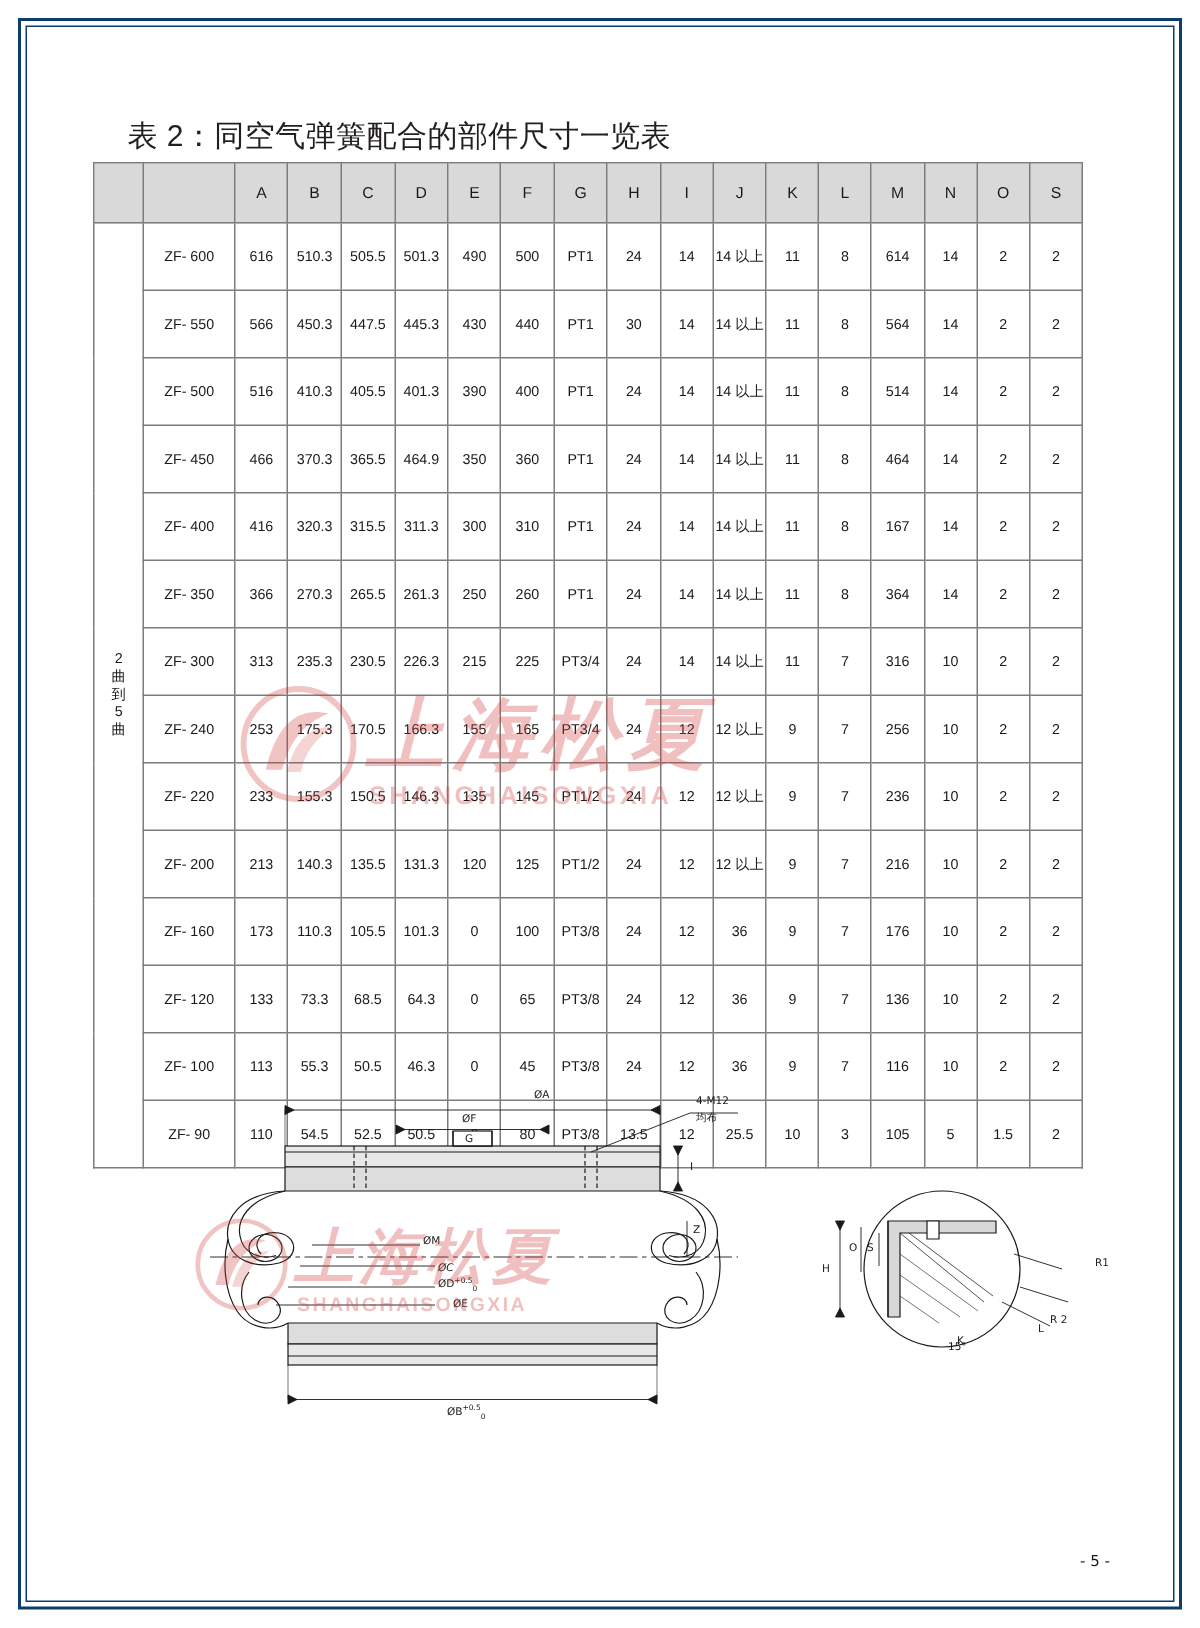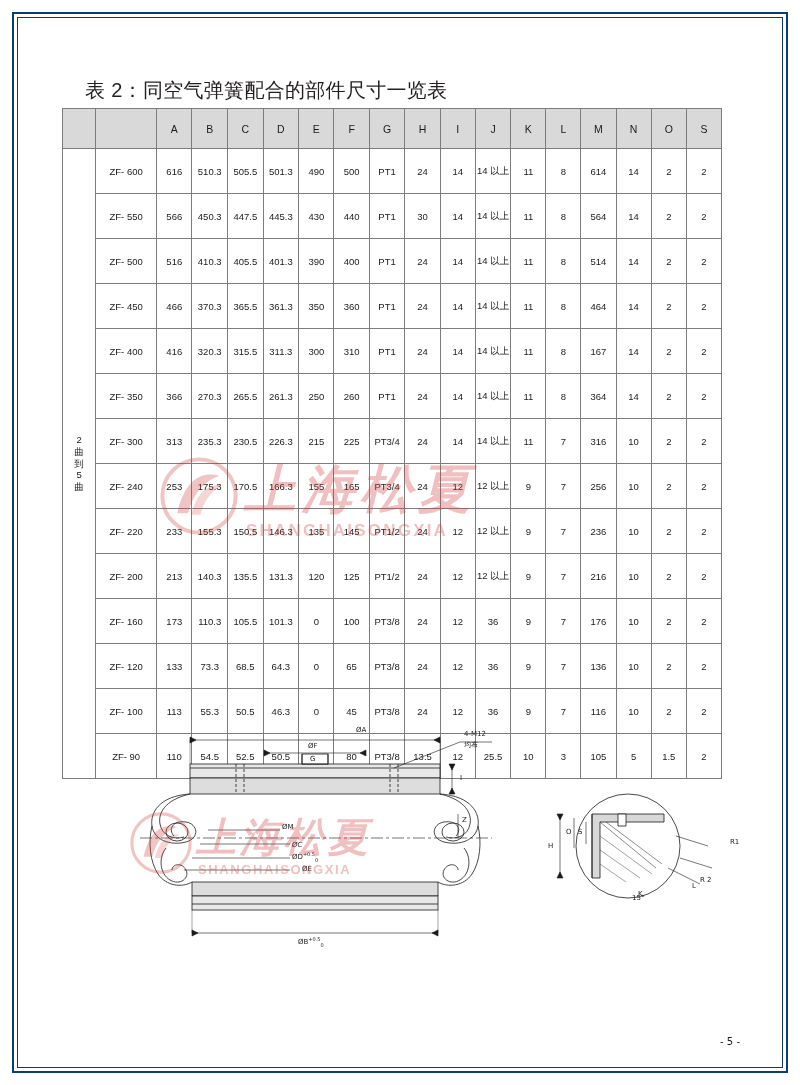--- a/index.html
+++ b/index.html
@@ -254,21 +254,21 @@
             <td class="col-n">514</td>
             <td class="col-n">14</td>
             <td class="col-n">2</td>
             <td class="col-n">2</td>
           </tr>
           <tr>
             <td class="model">ZF- 450</td>
             <td class="col-n">466</td>
             <td class="col-n">370.3</td>
             <td class="col-n">365.5</td>
-            <td class="col-n">361.3</td>
+            <td class="col-n">464.9</td>
             <td class="col-n">350</td>
             <td class="col-n">360</td>
             <td class="col-n">PT1</td>
             <td class="col-n">24</td>
             <td class="col-n">14</td>
             <td class="col-n">14 以上</td>
             <td class="col-n">11</td>
             <td class="col-n">8</td>
             <td class="col-n">464</td>
             <td class="col-n">14</td>

